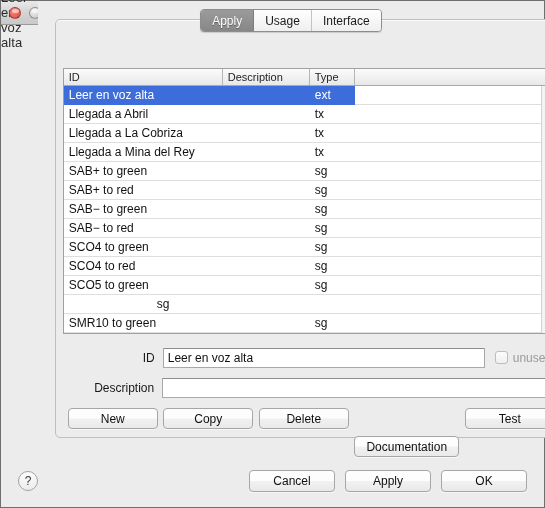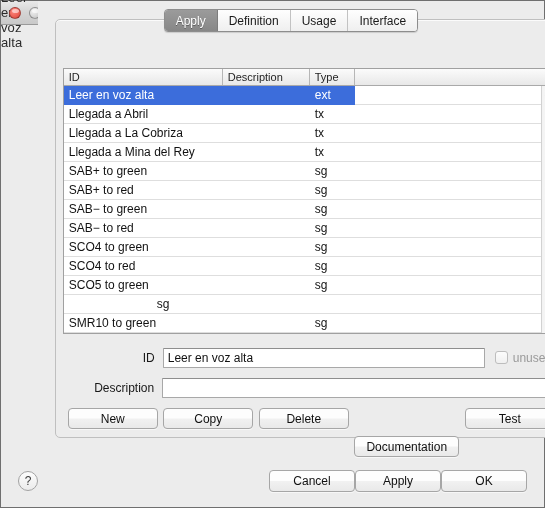--- a/index.html
+++ b/index.html
@@ -328,20 +328,21 @@
     justify-content: center;
     font-size: 12px;
     color: #3a3a3a;
     cursor: default;
     box-sizing: border-box;
   }
   .dialog-buttons {
     position: absolute;
     right: 17px;
     display: flex;
+    gap: 10px;
   }
   .dialog-buttons .btn { width: 86px; height: 22px; }
 </style>
 </head>
 <body>
 
 <div class="window">
 
   <div class="titlebar">
     <div class="traffic">
@@ -471,21 +472,20 @@
         <div class="btn">Copy</div>
         <div class="btn">Delete</div>
         <div class="btn wide">Documentation</div>
         <div class="btn">Test</div>
       </div>
     </div>
 
     <div class="tabbar">
       <div class="tabs" id="tabs-container">
           <div class="tab active">Apply</div>
-          <div class="tab">Definition</div>
           <div class="tab">Usage</div>
           <div class="tab">Interface</div>
         </div>
     </div>
 
   </div>
 
   <div class="bottombar">
     <div class="help-btn">?</div>
     <div class="dialog-buttons">

